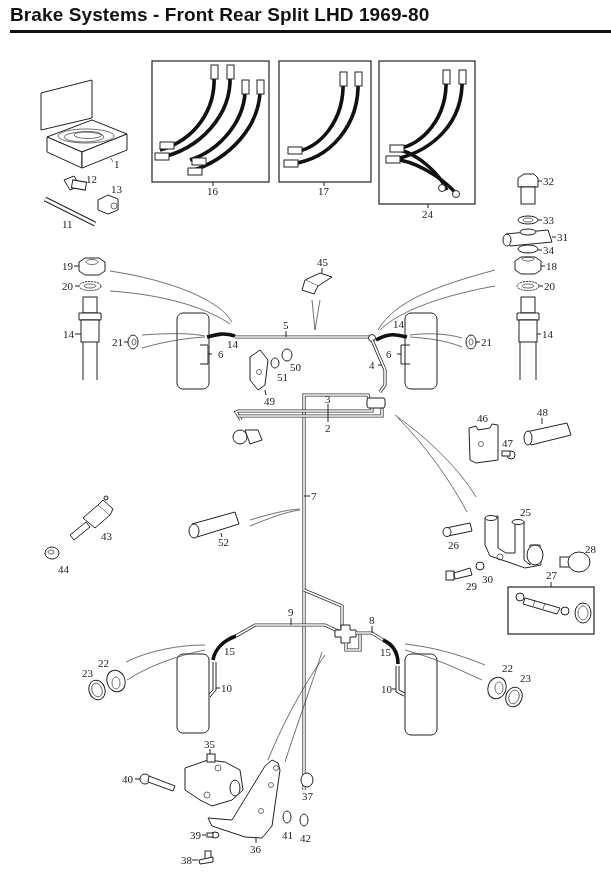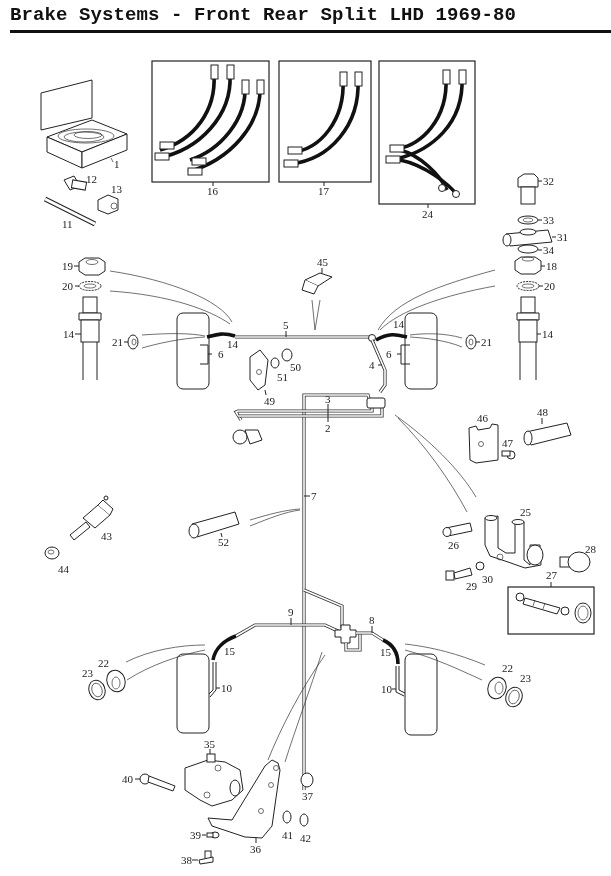--- a/index.html
+++ b/index.html
@@ -1,19 +1,19 @@
 <!DOCTYPE html>
 <html><head>
 <meta charset="utf-8">
 <style>
   html, body { margin: 0; padding: 0; background: #ffffff; }
   body { width: 611px; height: 876px; position: relative; overflow: hidden; font-family: "Liberation Sans", sans-serif; }
   .title {
     position: absolute; left: 10px; top: 4px;
-    font-family: Liberation Mono, monospace; font-weight: bold; font-size: 19px; color: #111;
+    font-family: Liberation Sans, sans-serif; font-weight: bold; font-size: 19px; color: #111;
     letter-spacing: 0.1px;
   }
   .rule { position: absolute; left: 10px; top: 30px; width: 601px; height: 3px; background: #111; }
   svg#diagram { position: absolute; left: 0; top: 0; }
   .lbl { font-family: "Liberation Serif", serif; font-size: 11px; fill: #222; }
   .ln { stroke: #222; fill: none; stroke-width: 1; }
   .thin { stroke: #333; fill: none; stroke-width: 0.7; }
   .part { stroke: #222; fill: #fff; stroke-width: 1; }
   .pipe { stroke: #333; fill: none; stroke-width: 3.2; }
   .pipe-in { stroke: #fff; fill: none; stroke-width: 1.6; }

